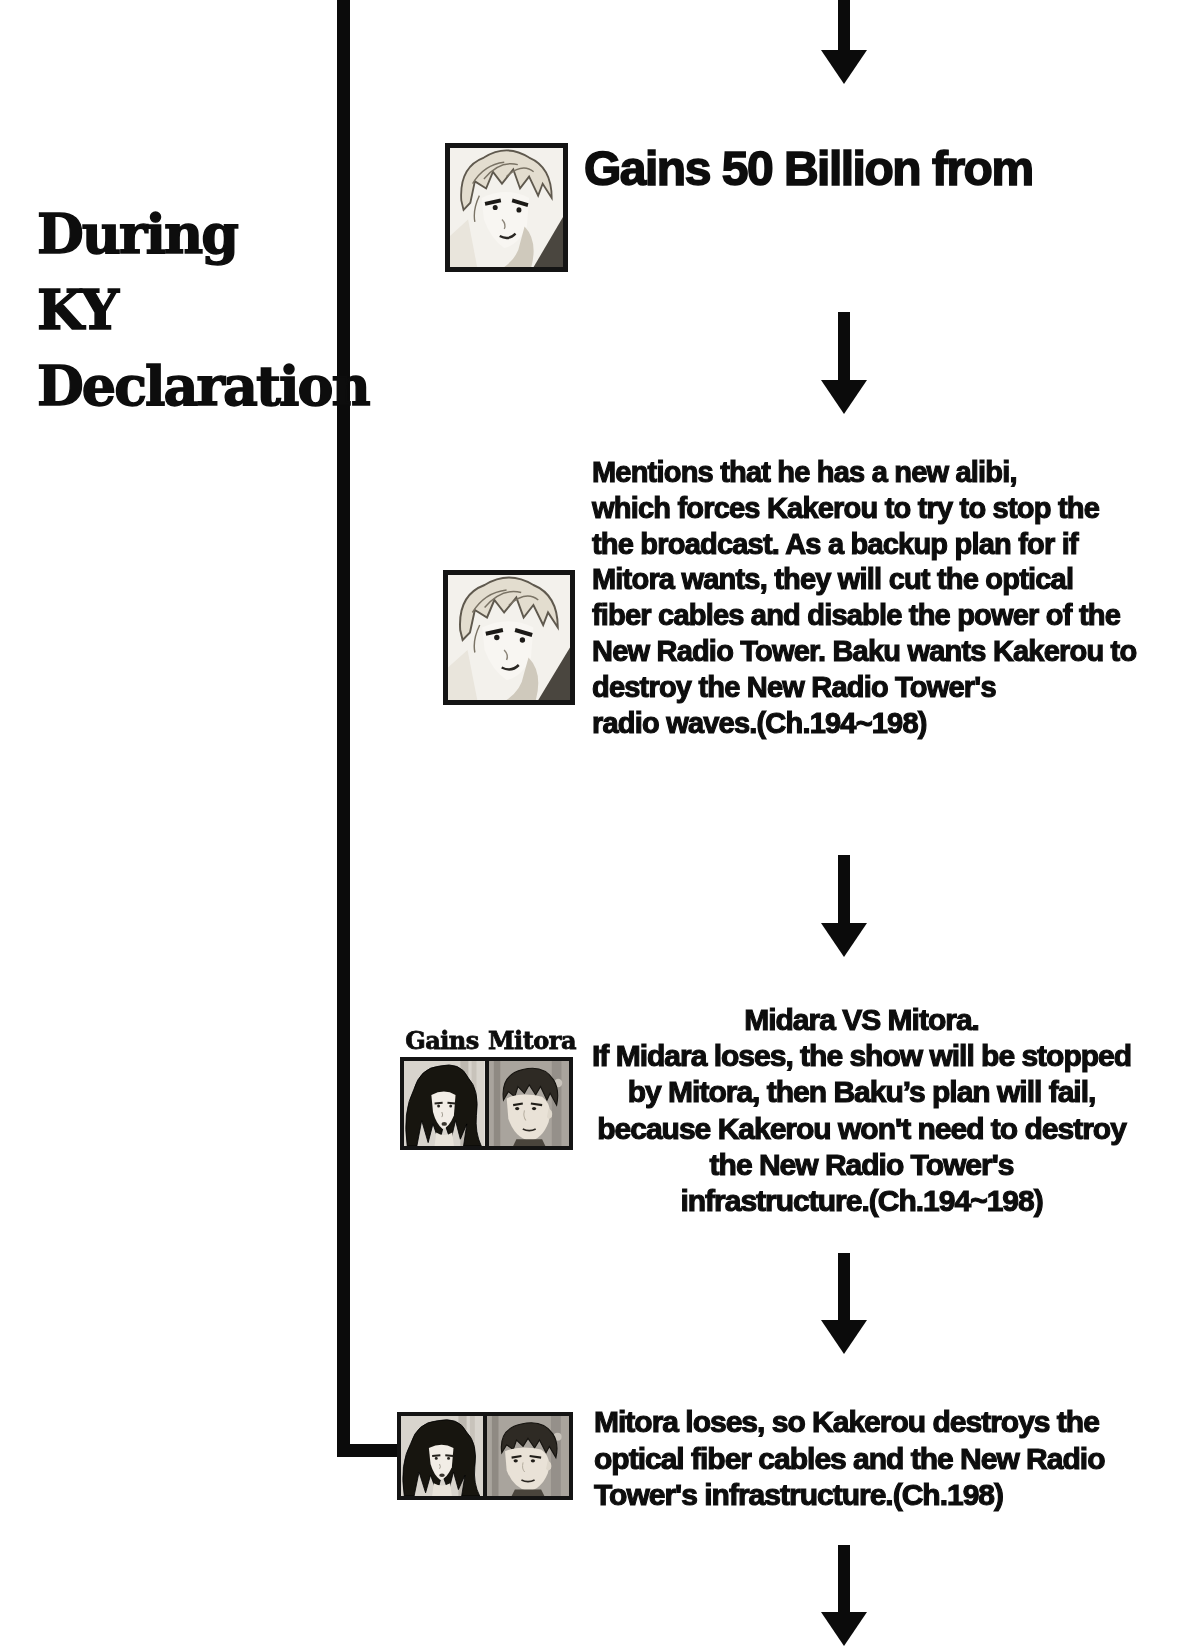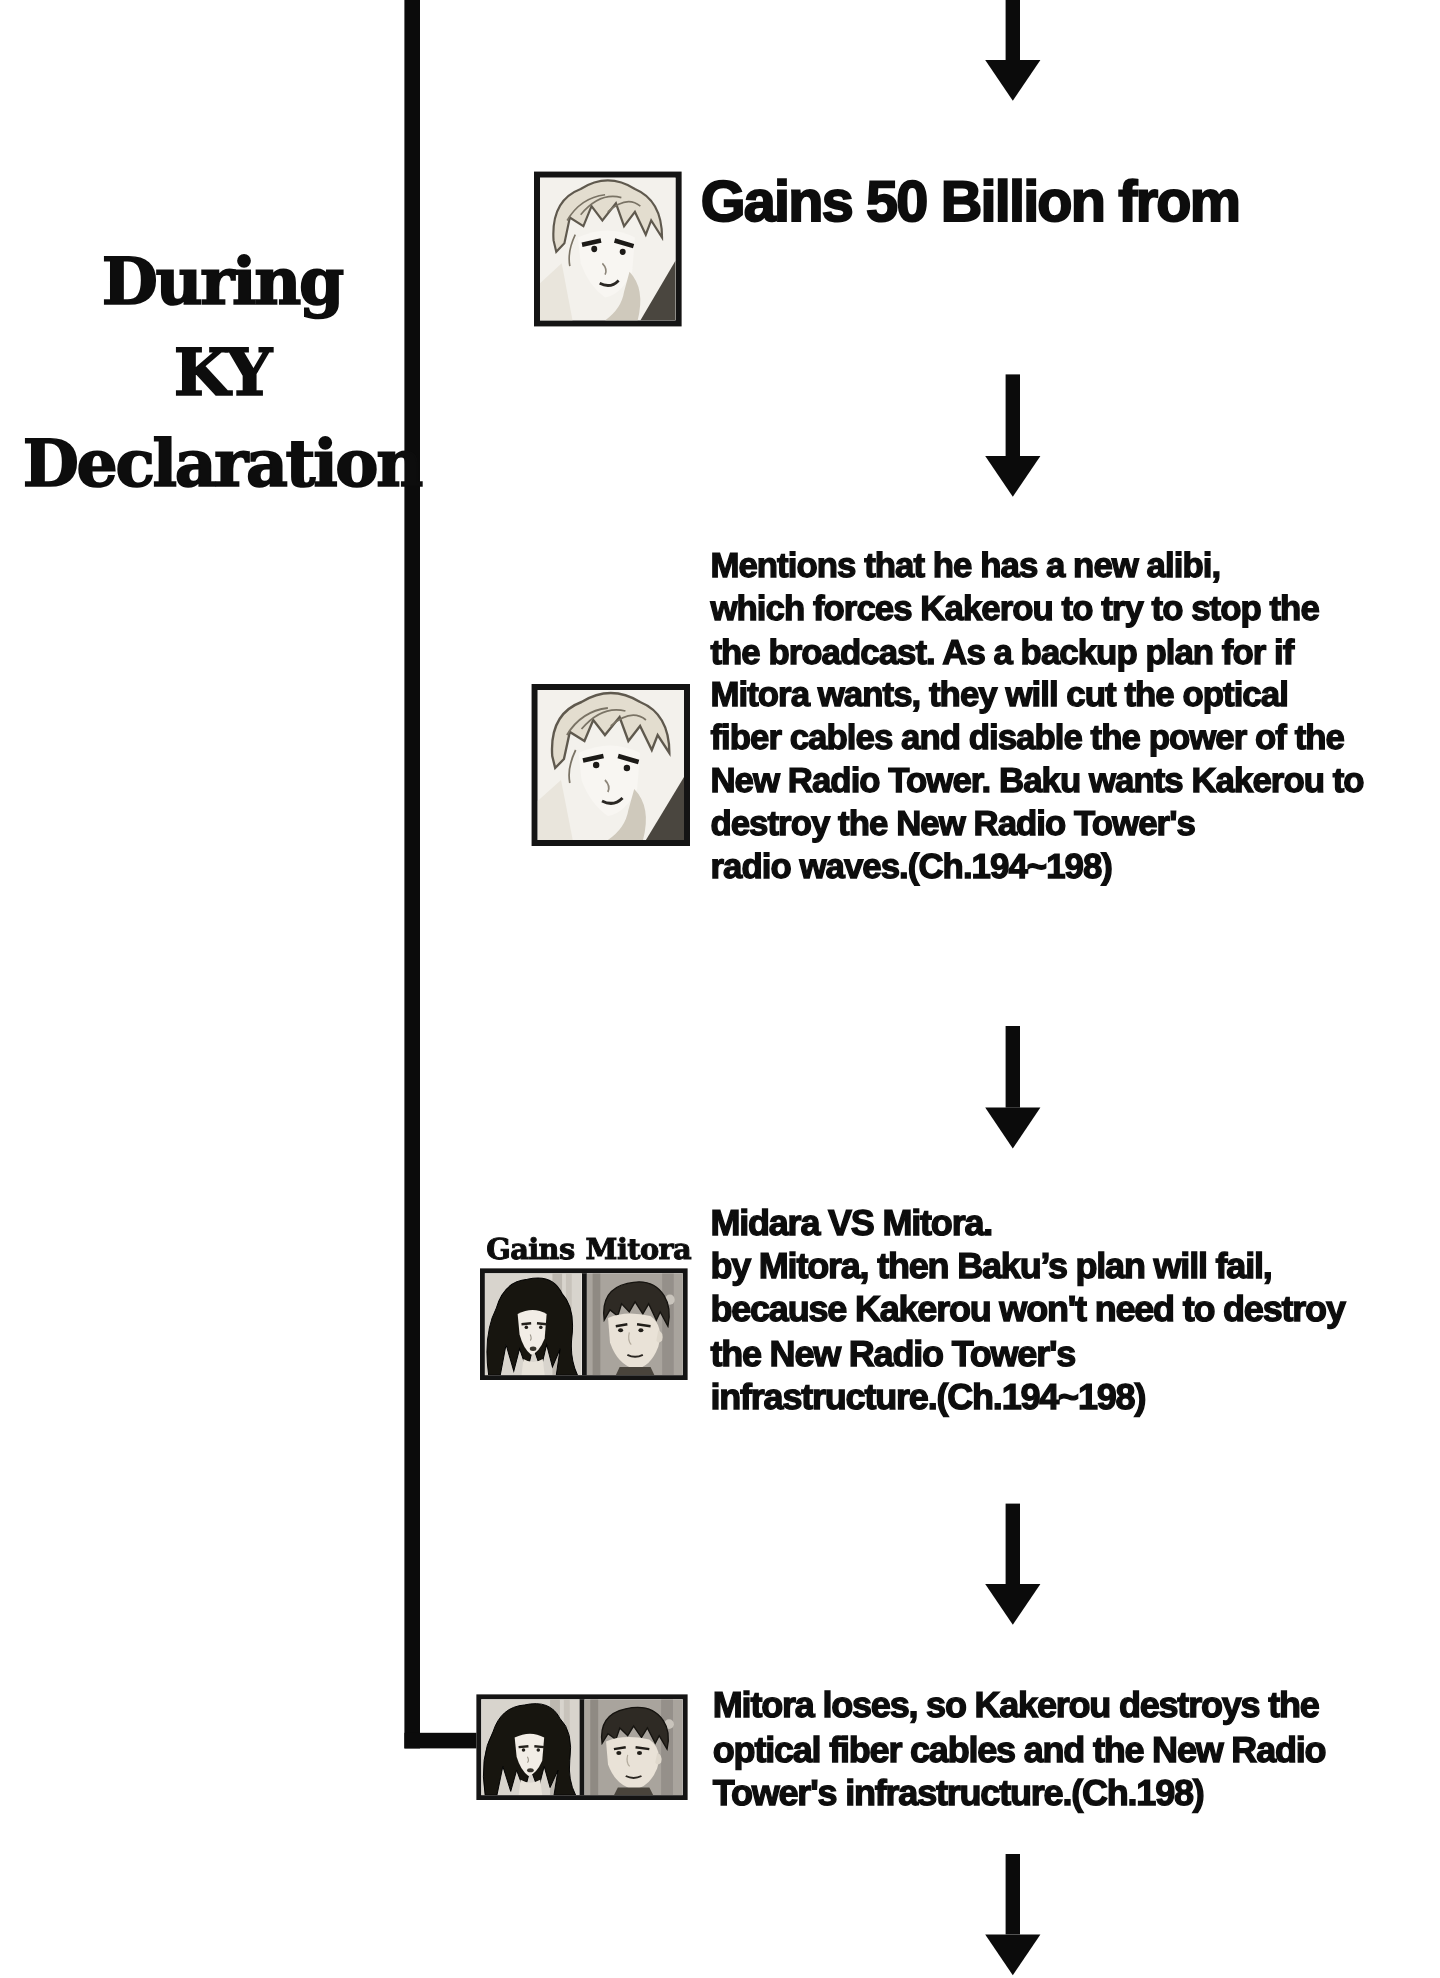--- a/index.html
+++ b/index.html
@@ -4,23 +4,23 @@
 <style>
   html,body{margin:0;padding:0;background:#ffffff;}
   .page{position:relative;width:1200px;height:1648px;background:#ffffff;overflow:hidden;
         font-family:"Liberation Sans",sans-serif;color:#0d0d0d;}
 
   
   .vline{position:absolute;left:337px;top:0;width:13px;height:1457px;background:#0b0b0b;}
   .hfoot{position:absolute;left:337px;top:1444px;width:62px;height:13px;background:#0b0b0b;}
 
   
-  .side-label{position:absolute;left:19px;top:196px;
+  .side-label{position:absolute;left:37px;top:196px;
       font-family:"DejaVu Serif",serif;font-weight:700;font-size:54px;line-height:76px;
-      letter-spacing:-2px;-webkit-text-stroke:1.4px #0d0d0d;white-space:nowrap;text-align:center;}
+      letter-spacing:-2px;-webkit-text-stroke:1.4px #0d0d0d;white-space:nowrap;}
 
   
   .arrow{position:absolute;width:46px;}
   .arrow .shaft{width:12px;margin:0 auto;background:#0b0b0b;}
   .arrow .head{width:0;height:0;border-left:23px solid transparent;border-right:23px solid transparent;
       border-top:34px solid #0b0b0b;}
 
   
   .portrait-frame{position:absolute;border:5px solid #141414;background:#eeece8;box-sizing:border-box;}
   .portrait-frame svg,.duo-frame svg{display:block;width:100%;height:100%;}
@@ -30,21 +30,21 @@
 
   .duo-label{position:absolute;font-family:"DejaVu Serif",serif;font-weight:700;font-size:24px;
       text-align:center;letter-spacing:-0.5px;-webkit-text-stroke:0.8px #0d0d0d;white-space:nowrap;}
 
   
   .title{position:absolute;left:584px;top:133px;font-size:48px;line-height:72px;font-weight:700;
       letter-spacing:-1.5px;-webkit-text-stroke:1.6px #0d0d0d;white-space:nowrap;}
   .body-text{position:absolute;font-weight:700;letter-spacing:-0.8px;
       -webkit-text-stroke:1.1px #0d0d0d;white-space:nowrap;}
   .e2{left:592px;top:455px;font-size:29px;line-height:35.8px;}
-  .e3{left:592px;top:1002px;font-size:30px;line-height:36.2px;letter-spacing:-1px;}
+  .e3{left:592px;top:1002px;font-size:30px;line-height:36.2px;letter-spacing:-1px;text-align:center;}
   .e4{left:594px;top:1404px;font-size:30px;line-height:36.6px;letter-spacing:-1px;}
 </style>
 </head>
 <body>
 
 <div class="page">
 
   <div class="vline"></div>
   <div class="hfoot"></div>
 
@@ -156,20 +156,21 @@
         <path d="M44,58 Q42,66 46,70" stroke="#b3ab9d" stroke-width="1.2" fill="none"></path>
         <path d="M42,80 Q50,84 58,80" stroke="#2b2722" stroke-width="2" fill="none"></path>
         <path d="M74,56 Q80,58 78,66 Q74,70 72,66 Z" fill="#dfd8cc"></path>
         <path d="M34,92 L66,92 L70,100 L30,100 Z" fill="#49443c"></path>
       </svg>
     </div>
   </div>
 
   <div class="body-text e3">
     <div>Midara VS Mitora.</div>
+    <div>If Midara loses, the show will be stopped</div>
     <div>by Mitora, then Baku’s plan will fail,</div>
     <div>because Kakerou won't need to destroy</div>
     <div>the New Radio Tower's</div>
     <div>infrastructure.(Ch.194~198)</div>
   </div>
 
   <div class="duo-frame" style="left:397px;top:1412px;width:176px;height:88px;">
     <div class="cell">
       <svg viewBox="0 0 100 100" preserveAspectRatio="none" xmlns="http://www.w3.org/2000/svg">
         <rect width="100" height="100" fill="#d8d4cd"></rect>

